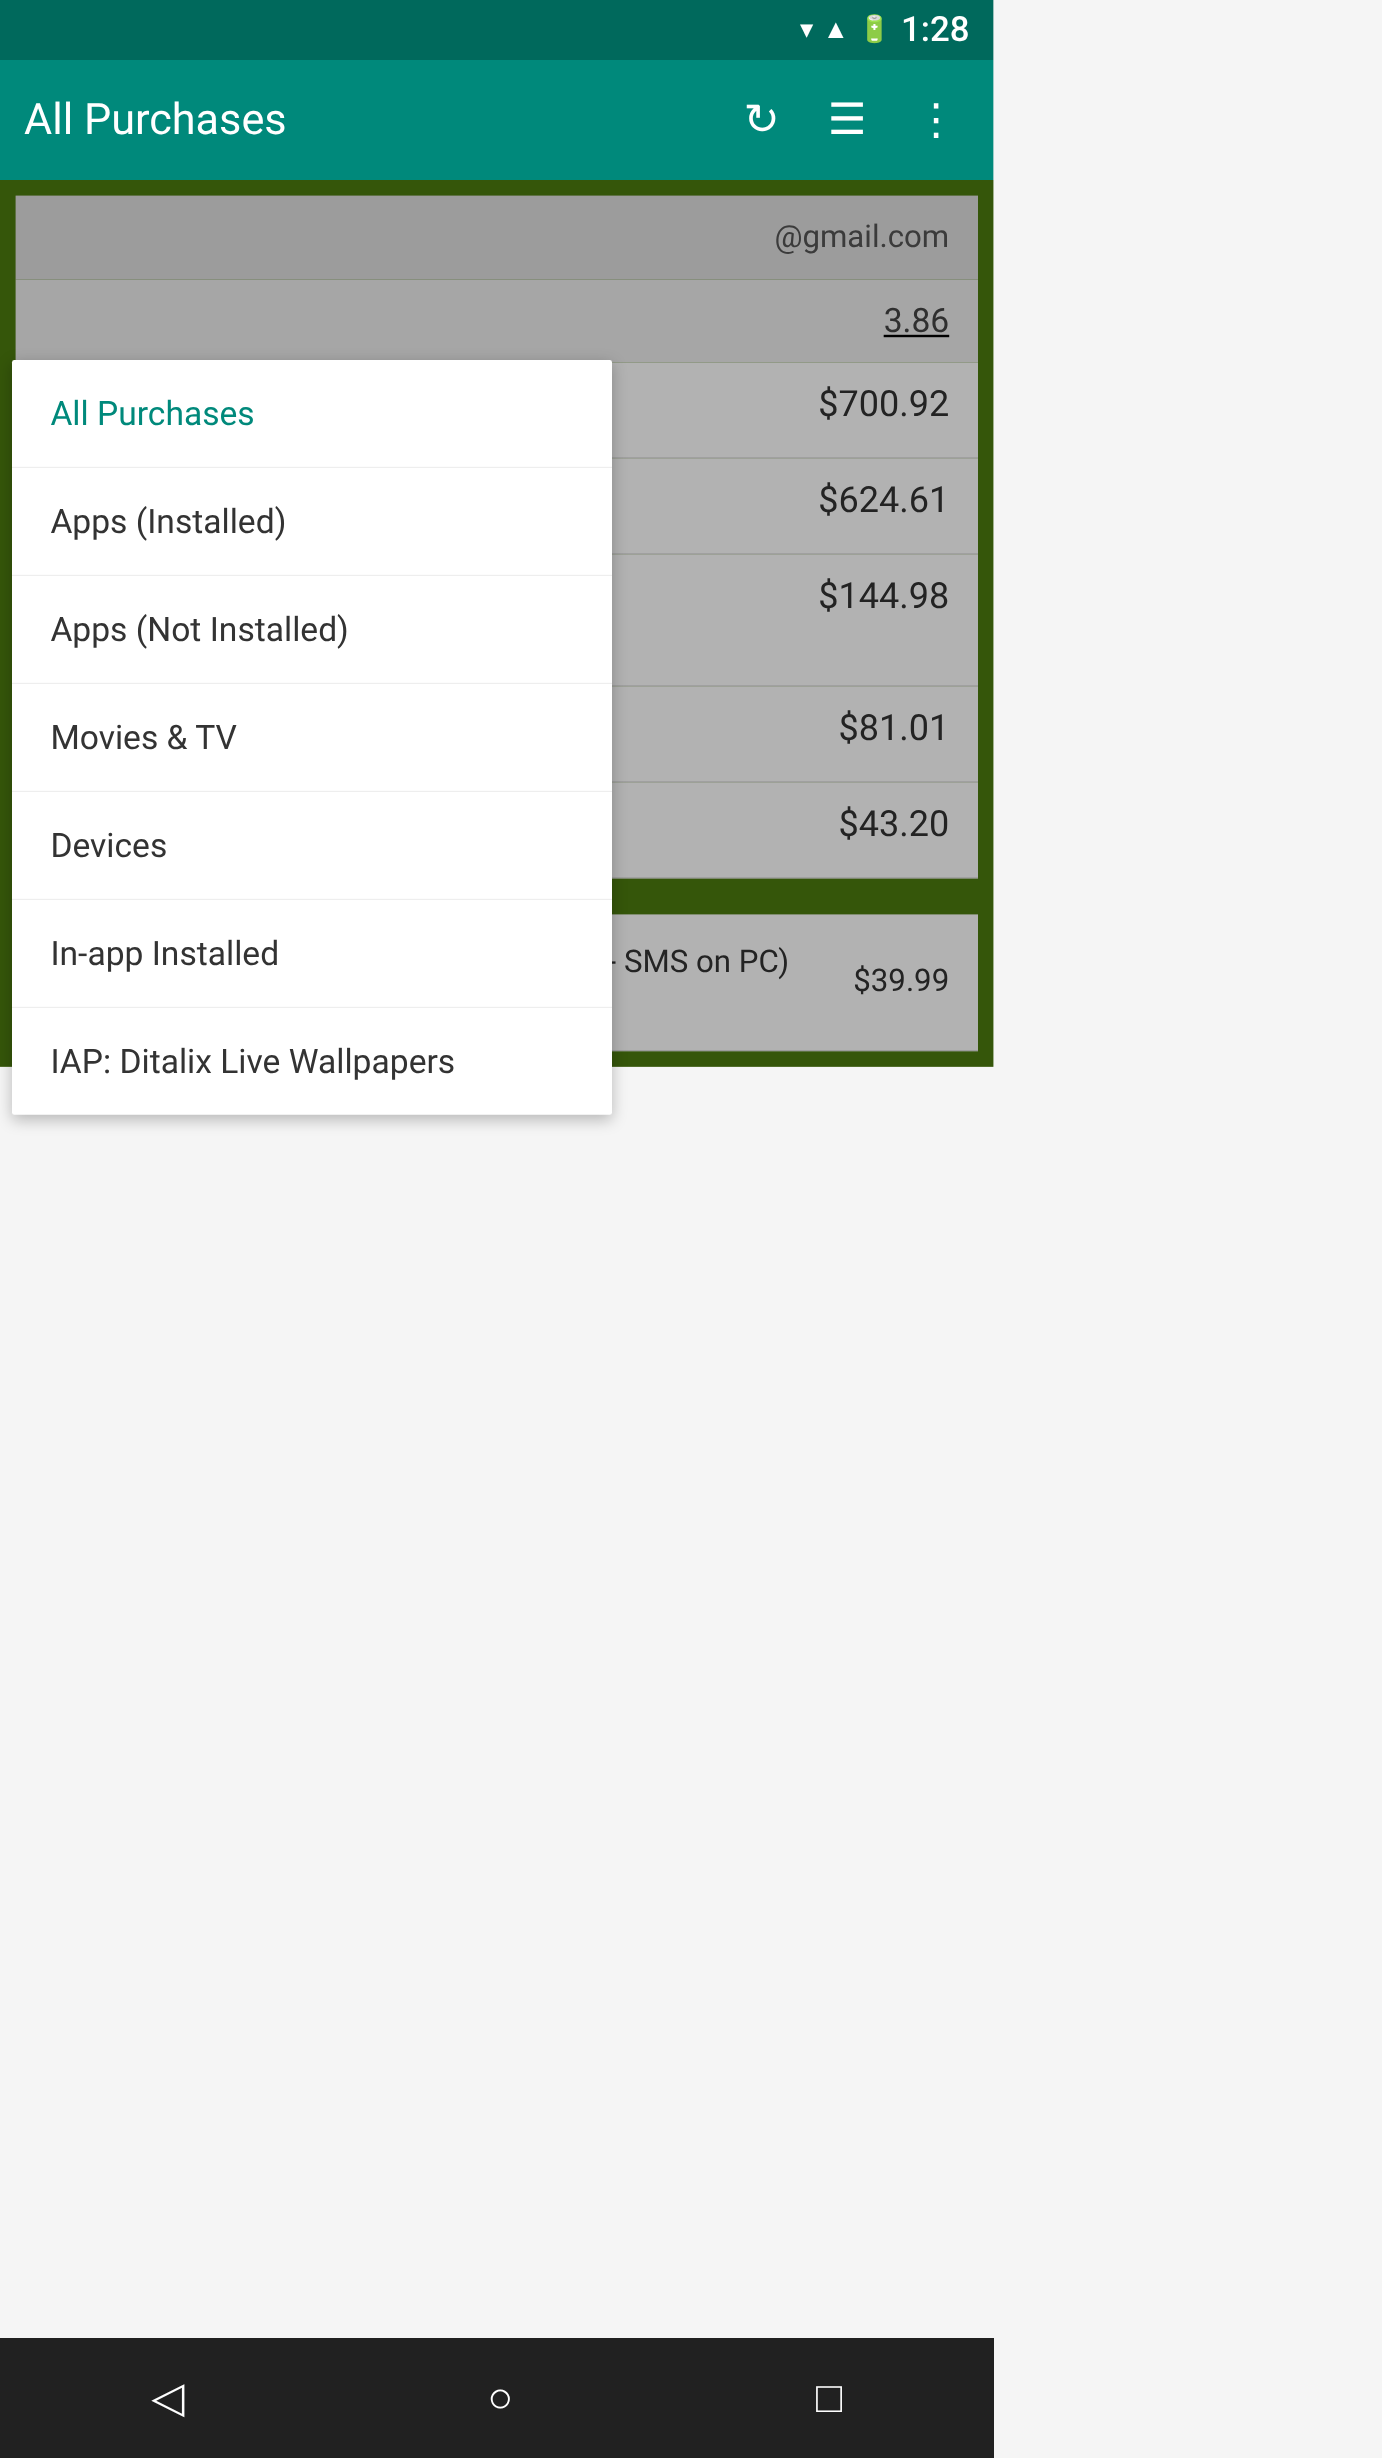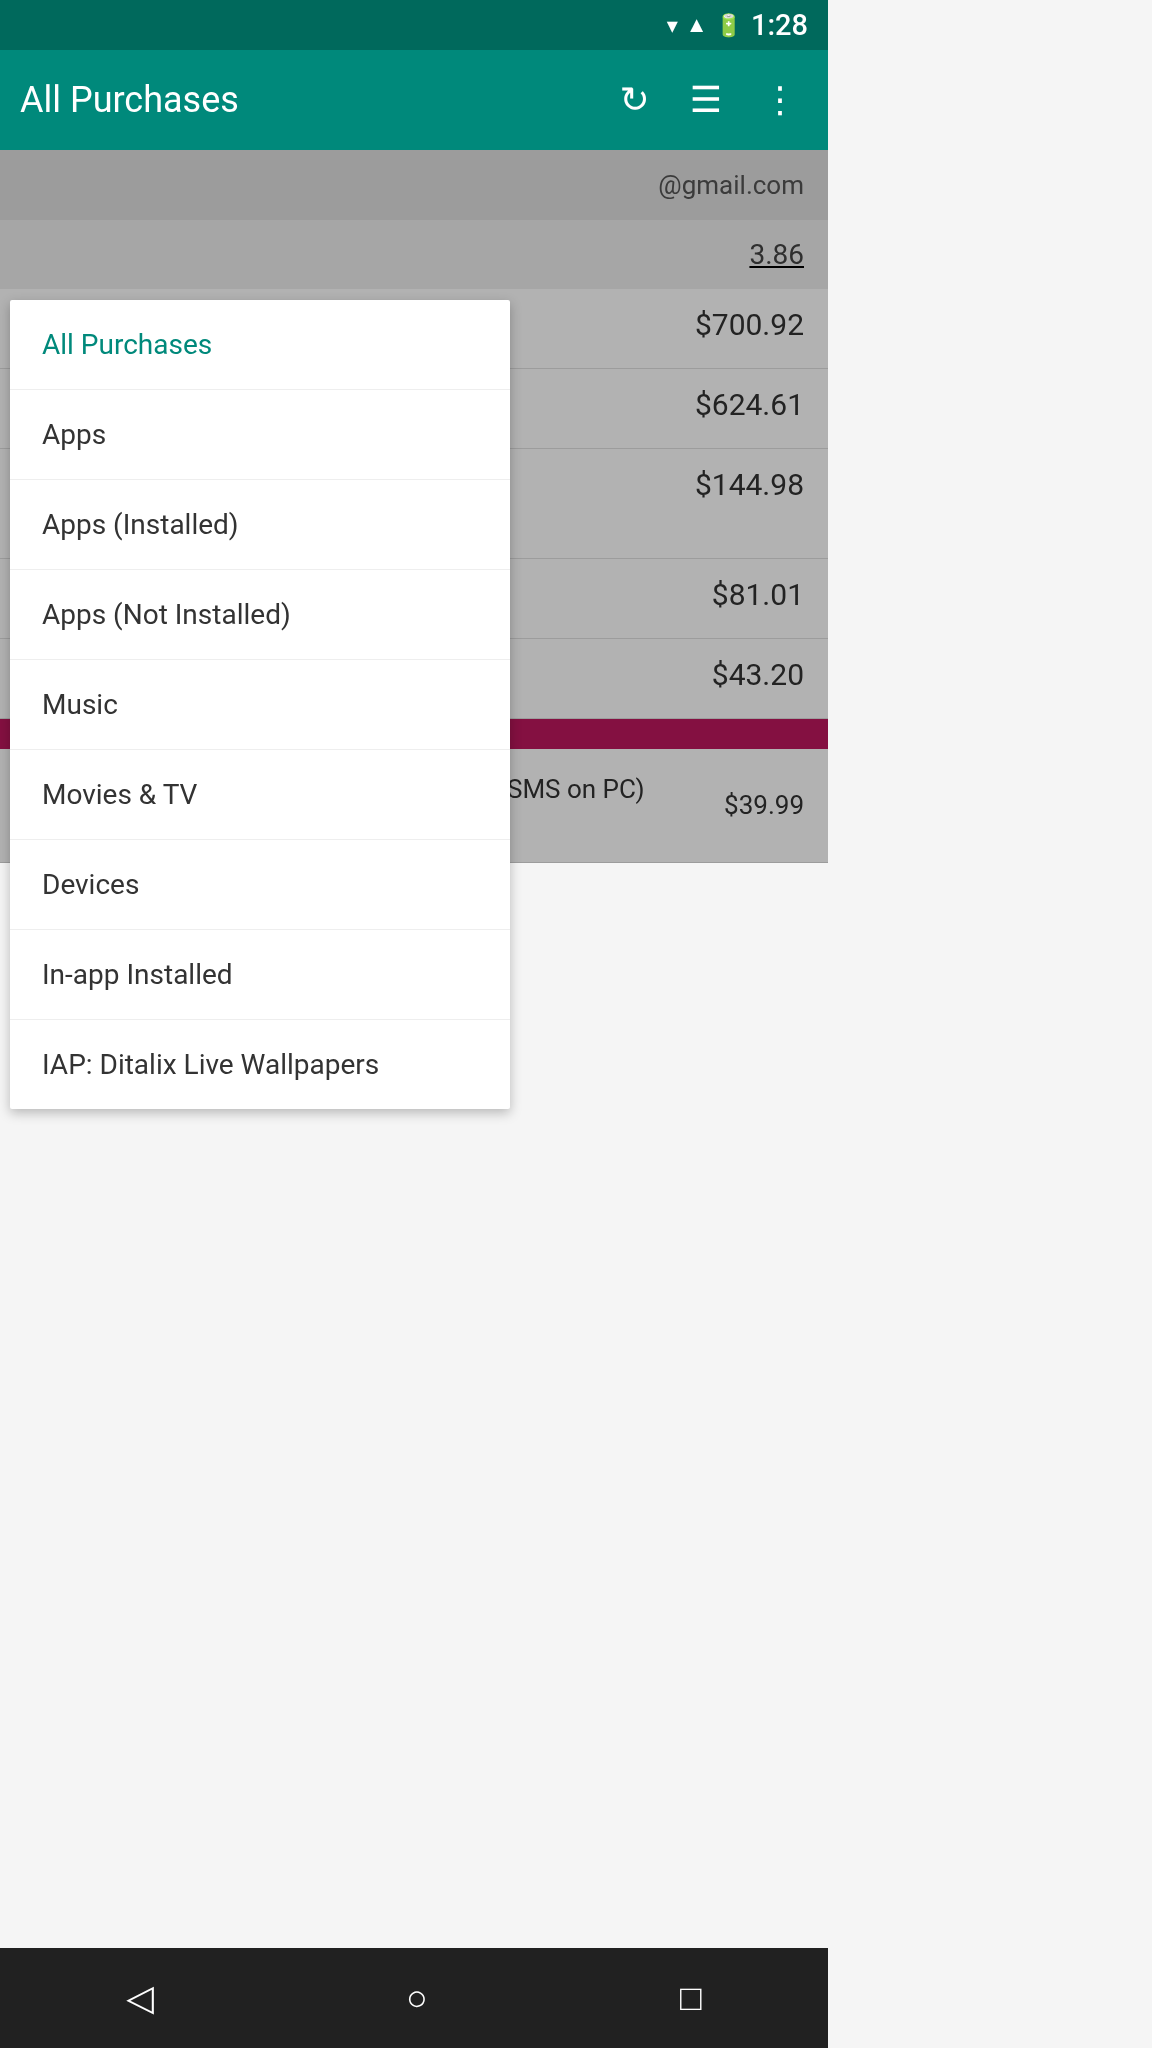--- a/index.html
+++ b/index.html
@@ -63,22 +63,22 @@
     .app-bar-icon {
       color: white;
       font-size: 36px;
       cursor: pointer;
       padding: 10px;
     }
 
     
     .main-content {
       width: 100%;
-      background: #be185d;
-      padding: 0;
+      background: #4d7c0f;
+      padding: 13px;
       position: relative;
     }
 
     
     .account-row {
       background: #e0e0e0;
       padding: 20px 24px;
       display: flex;
       align-items: center;
       justify-content: flex-end;
@@ -322,30 +322,24 @@
     <div class="pushbullet-price">$39.99</div>
   </div>
 
   <div class="dropdown-overlay"></div>
 
   <div class="dropdown-menu">
     <div class="dropdown-item selected">
       <span>All Purchases</span>
     </div>
     <div class="dropdown-item">
-      <span>Apps</span>
-    </div>
-    <div class="dropdown-item">
       <span>Apps (Installed)</span>
     </div>
     <div class="dropdown-item">
       <span>Apps (Not Installed)</span>
-    </div>
-    <div class="dropdown-item">
-      <span>Music</span>
     </div>
     <div class="dropdown-item">
       <span>Movies &amp; TV</span>
     </div>
     <div class="dropdown-item">
       <span>Devices</span>
     </div>
     <div class="dropdown-item">
       <span>In-app Installed</span>
     </div>

